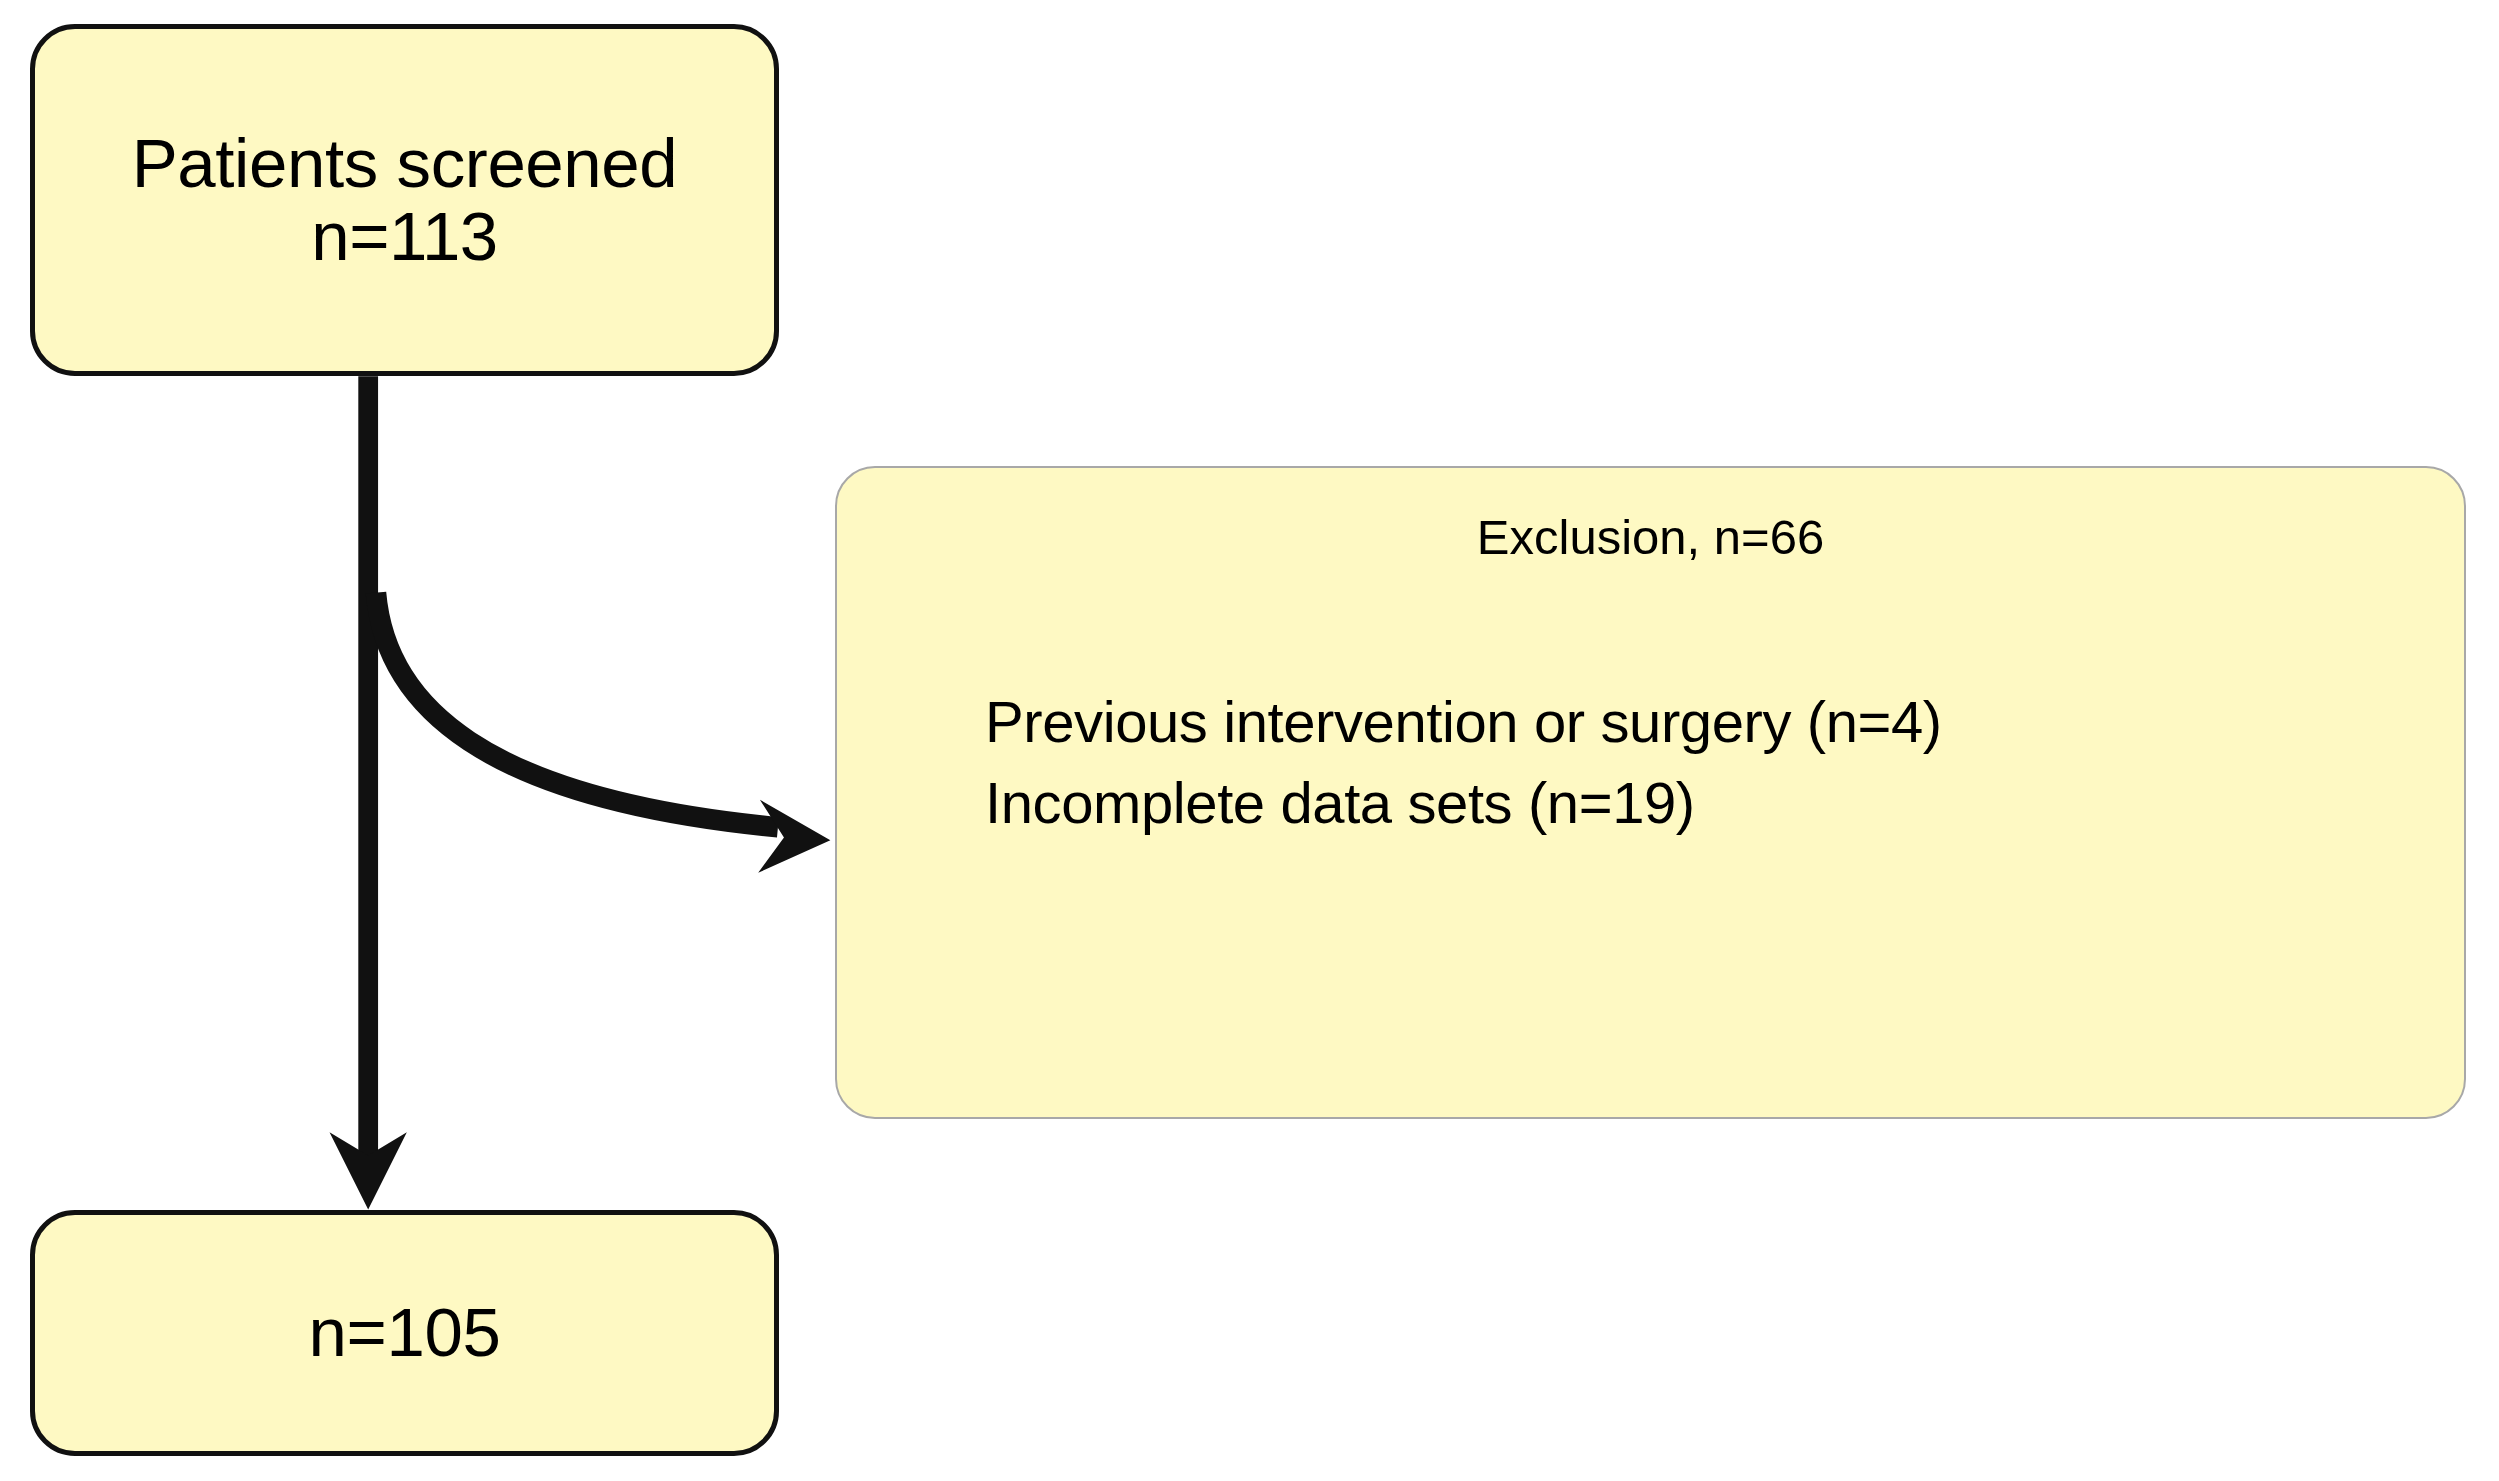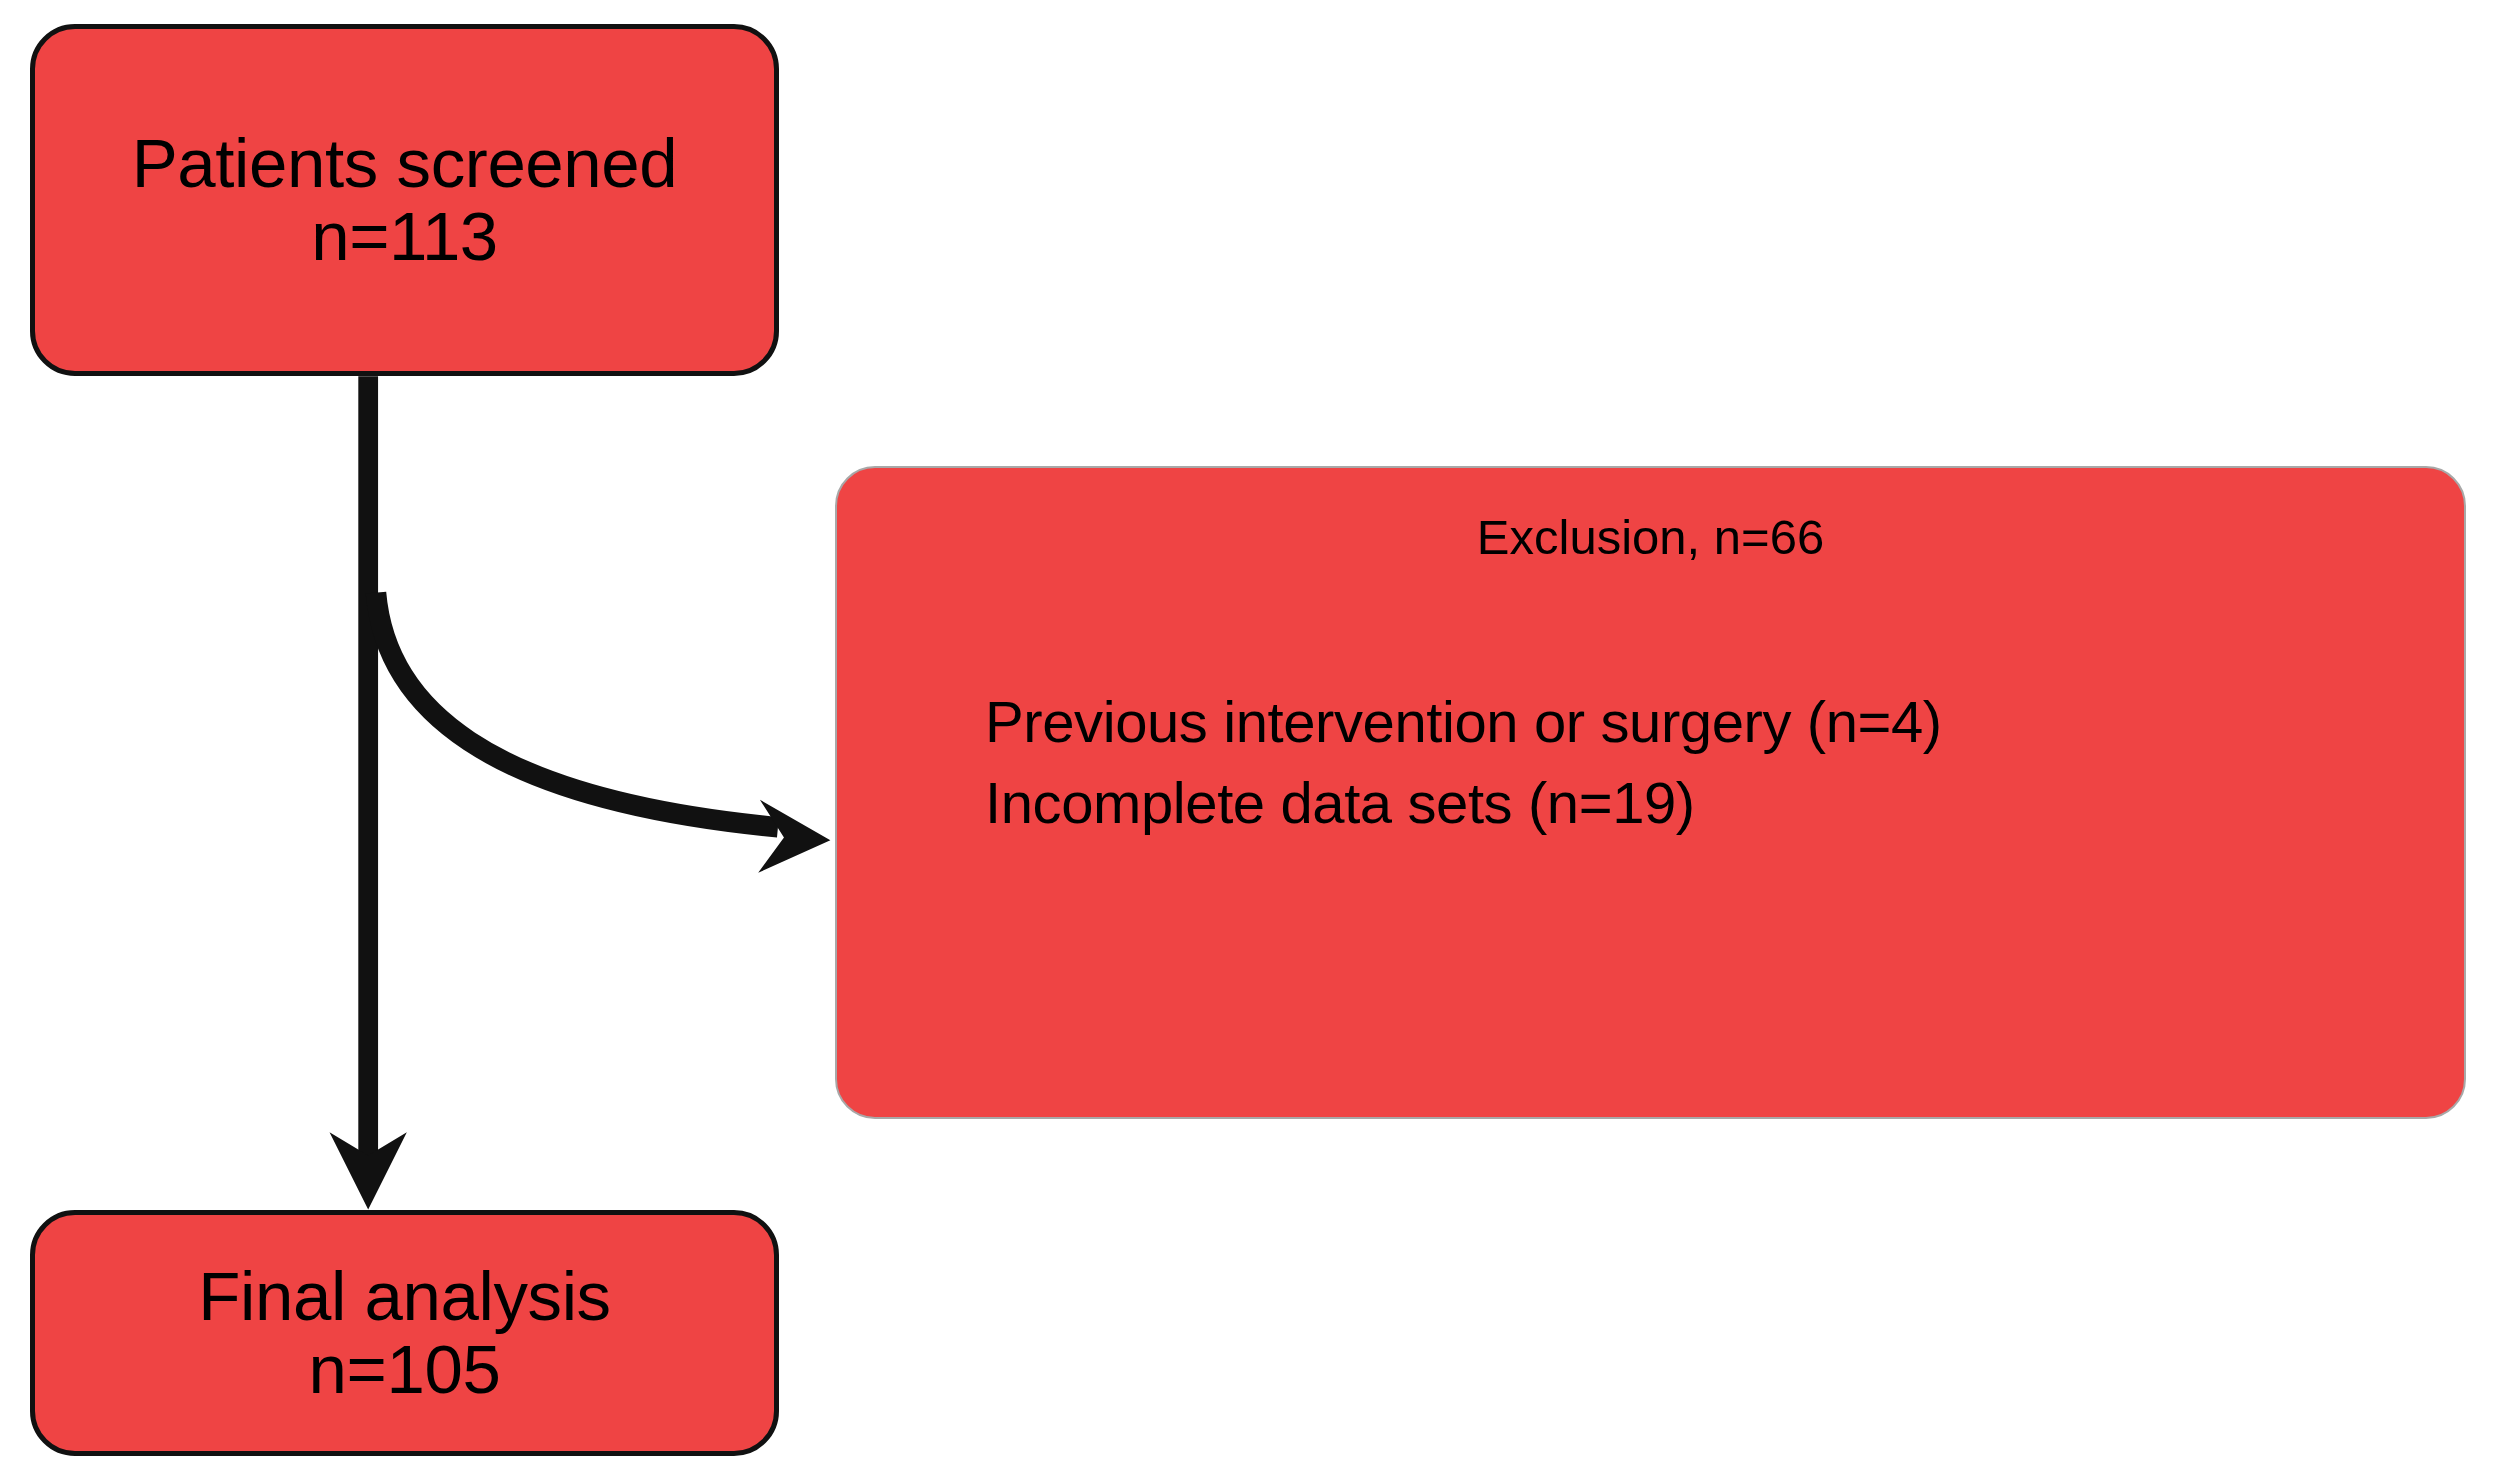--- a/index.html
+++ b/index.html
@@ -13,21 +13,21 @@
     height: 1481px;
     background: #ffffff;
     overflow: hidden;
     font-family: "Liberation Sans", "DejaVu Sans", sans-serif;
   }
 
   
   .node-box {
     position: absolute;
     box-sizing: border-box;
-    background: #ef4444;
+    background: #fef9c3;
     display: flex;
     flex-direction: column;
     align-items: center;
     justify-content: center;
     text-align: center;
     color: #000000;
   }
 
   .node-box.solid {
     border: 5.2px solid #111111;
@@ -136,18 +136,17 @@
 
   <div class="node-box light" id="box-exclusion">
     <div id="exclusion-heading">Exclusion, n=66</div>
     <div id="exclusion-list">
       <span class="excl-line">Previous intervention or surgery (n=4)</span>
       <span class="excl-line">Incomplete data sets (n=19)</span>
     </div>
   </div>
 
   <div class="node-box solid" id="box-final">
-    <span class="node-line">Final analysis</span>
     <span class="node-line">n=105</span>
   </div>
 
 </div>
 
 
 </body></html>

